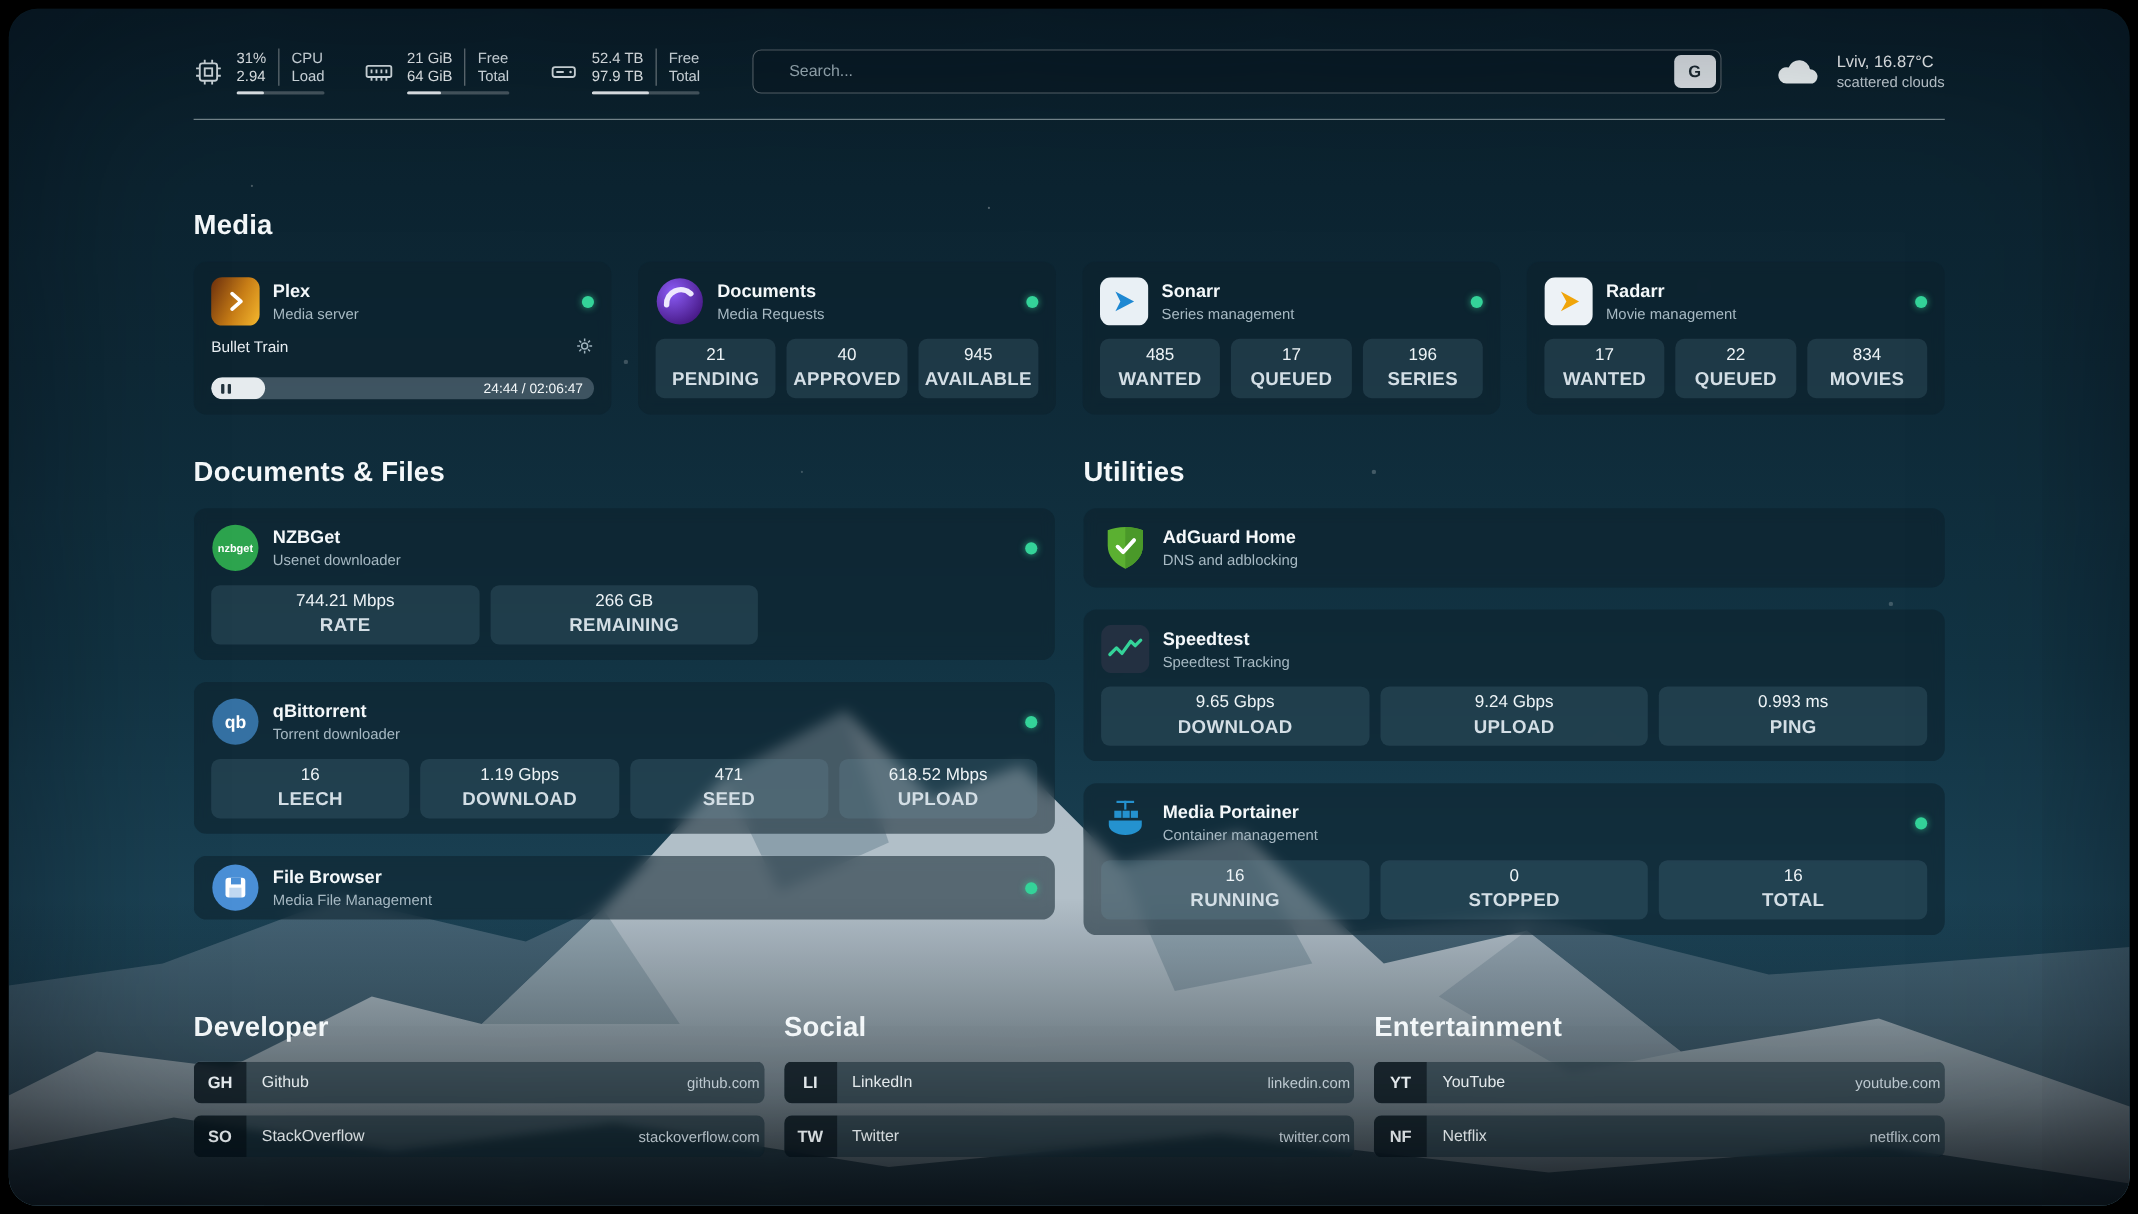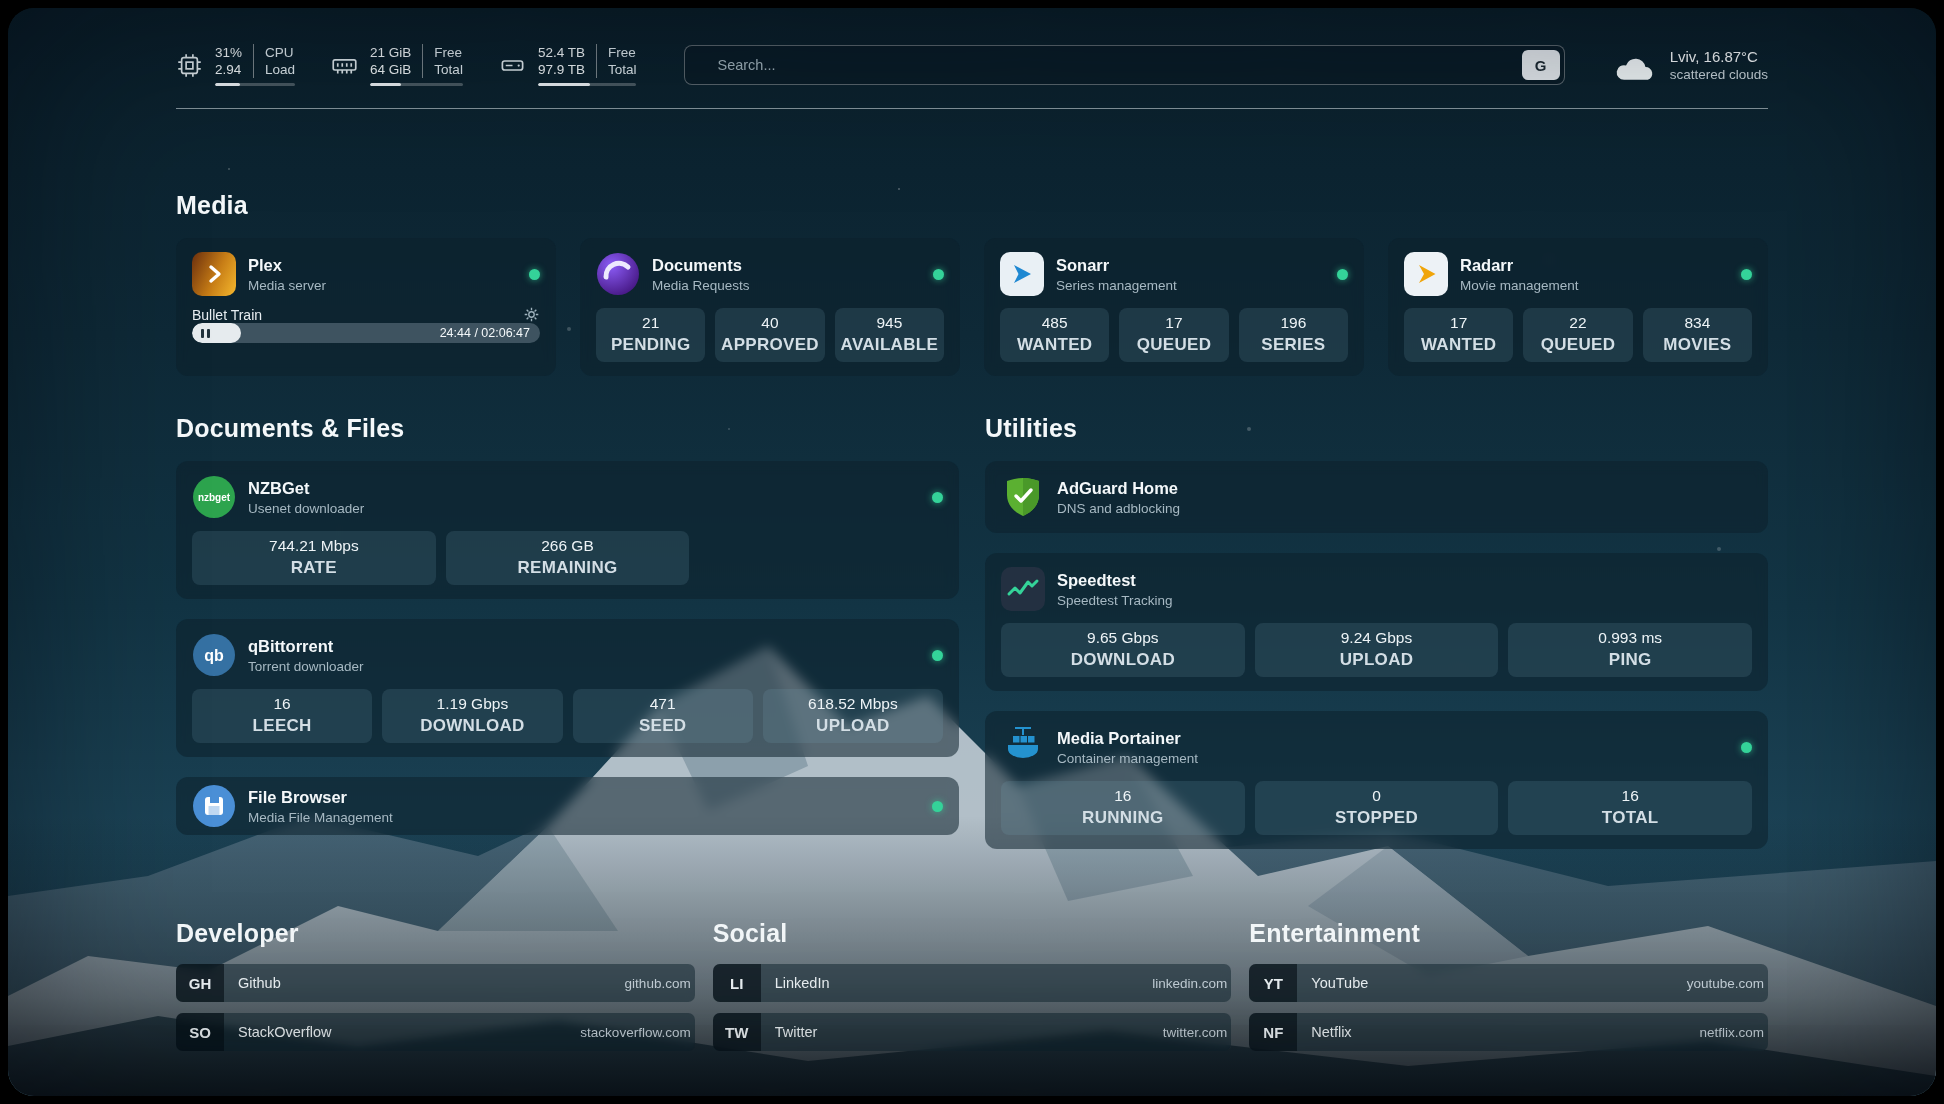--- a/index.html
+++ b/index.html
@@ -29,21 +29,21 @@
   .res-col{display:flex;flex-direction:column;font-size:13.5px;line-height:17px;color:#eef4f7;white-space:nowrap}
   .res-col.labels{border-left:1px solid rgba(255,255,255,.45);margin-left:11px;padding-left:11px;color:#dce7ed}
   .res-bar{height:3px;background:rgba(255,255,255,.25);border-radius:2px;margin-top:5px;overflow:hidden}
   .res-fill{height:100%;background:#e8eef2;border-radius:2px}
   .searchwrap{flex:1;margin:0 48px;position:relative}
   .search-input{width:100%;height:40px;background:rgba(9,26,36,.55);border:1px solid rgba(255,255,255,.32);
     border-radius:8px;color:#eef4f7;font-size:14.5px;padding:0 58px 0 32px;outline:none}
   .search-input::placeholder{color:#9db0ba}
   .g-btn{position:absolute;right:5px;top:5px;width:38px;height:30px;border:none;border-radius:6px;background:#dfe5ea;
     color:#1c2a33;font-weight:bold;font-size:15px;display:flex;align-items:center;justify-content:center;cursor:pointer}
-  .weather{display:flex;align-items:flex-end;gap:13px}
+  .weather{display:flex;align-items:flex-start;gap:13px}
   .weather-texts{display:flex;flex-direction:column}
   .weather-loc{font-size:15px;color:#f2f6f8}
   .weather-cond{font-size:13.5px;color:#c4d0d8;margin-top:2px}
   .divider{margin-top:22px;height:1px;background:rgba(233,242,246,.55)}
 
   
   .section-title{font-size:25px;font-weight:700;color:#f4f8fa;letter-spacing:.2px}
   .media-section{margin-top:82px}
   .media-grid{display:grid;grid-template-columns:repeat(4,1fr);gap:24px;margin-top:18px}
   .card{background:rgba(12,33,44,.55);border-radius:12px;padding:14px 16px;backdrop-filter:blur(6px);cursor:pointer}
@@ -58,21 +58,21 @@
   .cols3{grid-template-columns:repeat(3,1fr)}
   .cols4{grid-template-columns:repeat(4,1fr)}
   .stat{background:rgba(126,166,188,.16);border-radius:8px;text-align:center;padding:6px 4px 7px}
   .stat-val{font-size:15.5px;color:#eef4f7;white-space:nowrap}
   .stat-lab{font-size:17px;font-weight:700;color:#d3dee5;margin-top:3px;letter-spacing:.3px}
 
   
   .np-title-row{display:flex;align-items:flex-end;justify-content:space-between;margin-top:10px}
   .np-title{font-size:14px;color:#e8eef2}
   .gear-icon{width:17px;height:17px;cursor:pointer}
-  .np-bar{margin-top:0;height:20px;border-radius:10px;background:rgba(210,228,238,.25);
+  .np-bar{margin-top:20px;height:20px;border-radius:10px;background:rgba(210,228,238,.25);
     position:relative;display:flex;align-items:center;overflow:hidden}
   .np-fill{position:absolute;left:0;top:0;bottom:0;background:#e6ebee;border-radius:10px}
   .pause-btn{position:relative;display:flex;gap:3px;margin-left:9px;cursor:pointer}
   .pause-btn i{display:block;width:3px;height:9px;background:#22333d;border-radius:1px}
   .np-time{position:relative;margin-left:auto;padding-right:10px;font-size:12.5px;color:#f4f8fa;white-space:nowrap}
 
   .two-col{display:grid;grid-template-columns:1fr 1fr;gap:26px;margin-top:38px;align-items:start}
   .stack{display:flex;flex-direction:column;gap:20px;margin-top:18px}
   .card.slim{padding:7px 16px}
 

